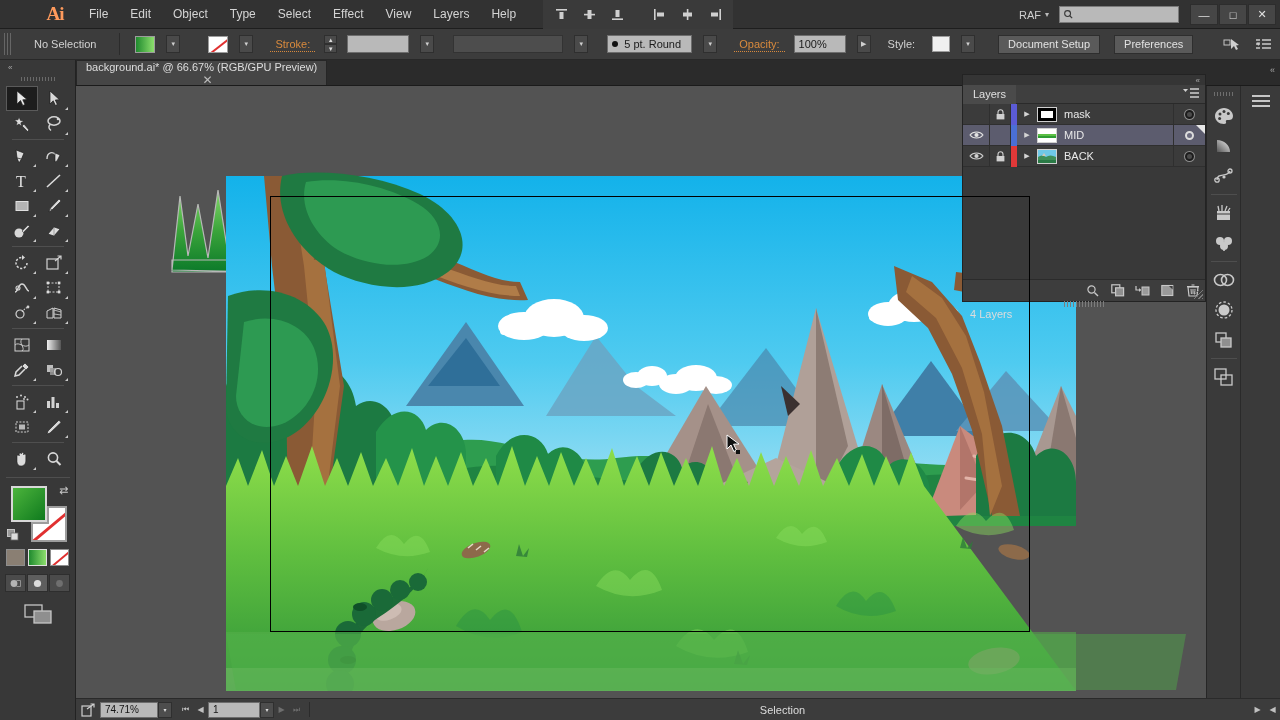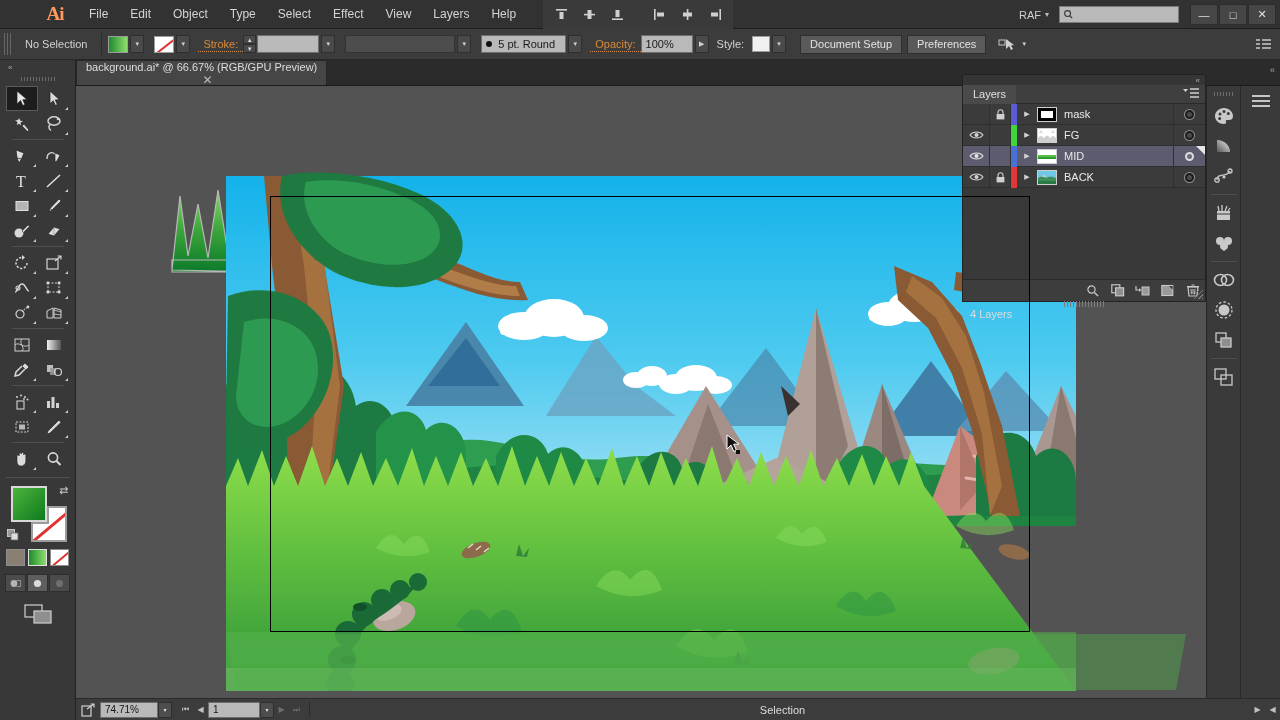--- a/index.html
+++ b/index.html
@@ -48,21 +48,21 @@
     background:#464646; border:1px solid #2d2d2d;
     display:flex; align-items:center; justify-content:center;
     color:#e0e0e0; font-size:11px;
   }
   .win-btn.close { margin-right:4px; }
 
   
   .controlbar {
     position:absolute; left:0; top:29px; width:1280px; height:31px;
     background:#3c3c3c; border-bottom:1px solid #282828;
-    display:flex; align-items:center;
+    display:flex; align-items:center;gap:9px;
   }
   .grip { width:9px; height:22px; margin:0 4px 0 4px;
     background:repeating-linear-gradient(to right,#666 0 1px,transparent 1px 3px);}
   .cb-label { font-size:11px; color:#d2d2d2; padding:0 8px; white-space:nowrap; }
   .cb-sep { width:1px; height:22px; background:#2b2b2b; margin:0 6px; }
   .swatch-fill {
     width:20px; height:17px; border:1px solid #9c9c9c;
     background:linear-gradient(to right,#1f8a2e,#8ddf6d);
   }
   .swatch-none {
@@ -890,42 +890,20 @@
               <rect x="0" y="0" width="18" height="13" fill="#000"></rect>
               <rect x="3" y="3" width="12" height="7" fill="#fff"></rect>
             </svg>
         </div>
         <div class="c-name">mask</div>
         <div class="c-target">
             <div class="t-ring"></div>
           </div>
       </div>
 
-      <div class="lrow">
-        <div class="c-eye">
-          <svg width="15" height="10" viewBox="0 0 15 10">
-              <path d="M1 5 C4 1 11 1 14 5 C11 9 4 9 1 5 Z" fill="none" stroke="#cfcfcf" stroke-width="1.1"></path>
-              <circle cx="7.5" cy="5" r="2.1" fill="#cfcfcf"></circle>
-            </svg>
-        </div>
-        <div class="c-lock"></div>
-        <div class="c-color" style="background:#3fd639"></div>
-        <div class="c-arrow">▶</div>
-        <div class="c-thumb" style="background:#fff">
-          <svg width="18" height="13" viewBox="0 0 18 13">
-              <rect width="18" height="13" fill="#fff"></rect>
-              <path d="M0 9 q3 -4 6 0 q3 -5 6 0 q3 -4 6 0 L18 13 L0 13 Z" fill="#cfcfcf"></path>
-              <path d="M1 4 l2 -3 l2 3 Z M13 4 l2 -3 l2 3 Z" fill="#d8d8d8"></path>
-            </svg>
-        </div>
-        <div class="c-name">FG</div>
-        <div class="c-target">
-            <div class="t-ring"></div>
-          </div>
-      </div>
 
       <div class="lrow selected">
         <div class="c-eye">
           <svg width="15" height="10" viewBox="0 0 15 10">
               <path d="M1 5 C4 1 11 1 14 5 C11 9 4 9 1 5 Z" fill="none" stroke="#e2e2e2" stroke-width="1.1"></path>
               <circle cx="7.5" cy="5" r="2.1" fill="#e2e2e2"></circle>
             </svg>
         </div>
         <div class="c-lock"></div>
         <div class="c-color" style="background:#4a6fd6"></div>

